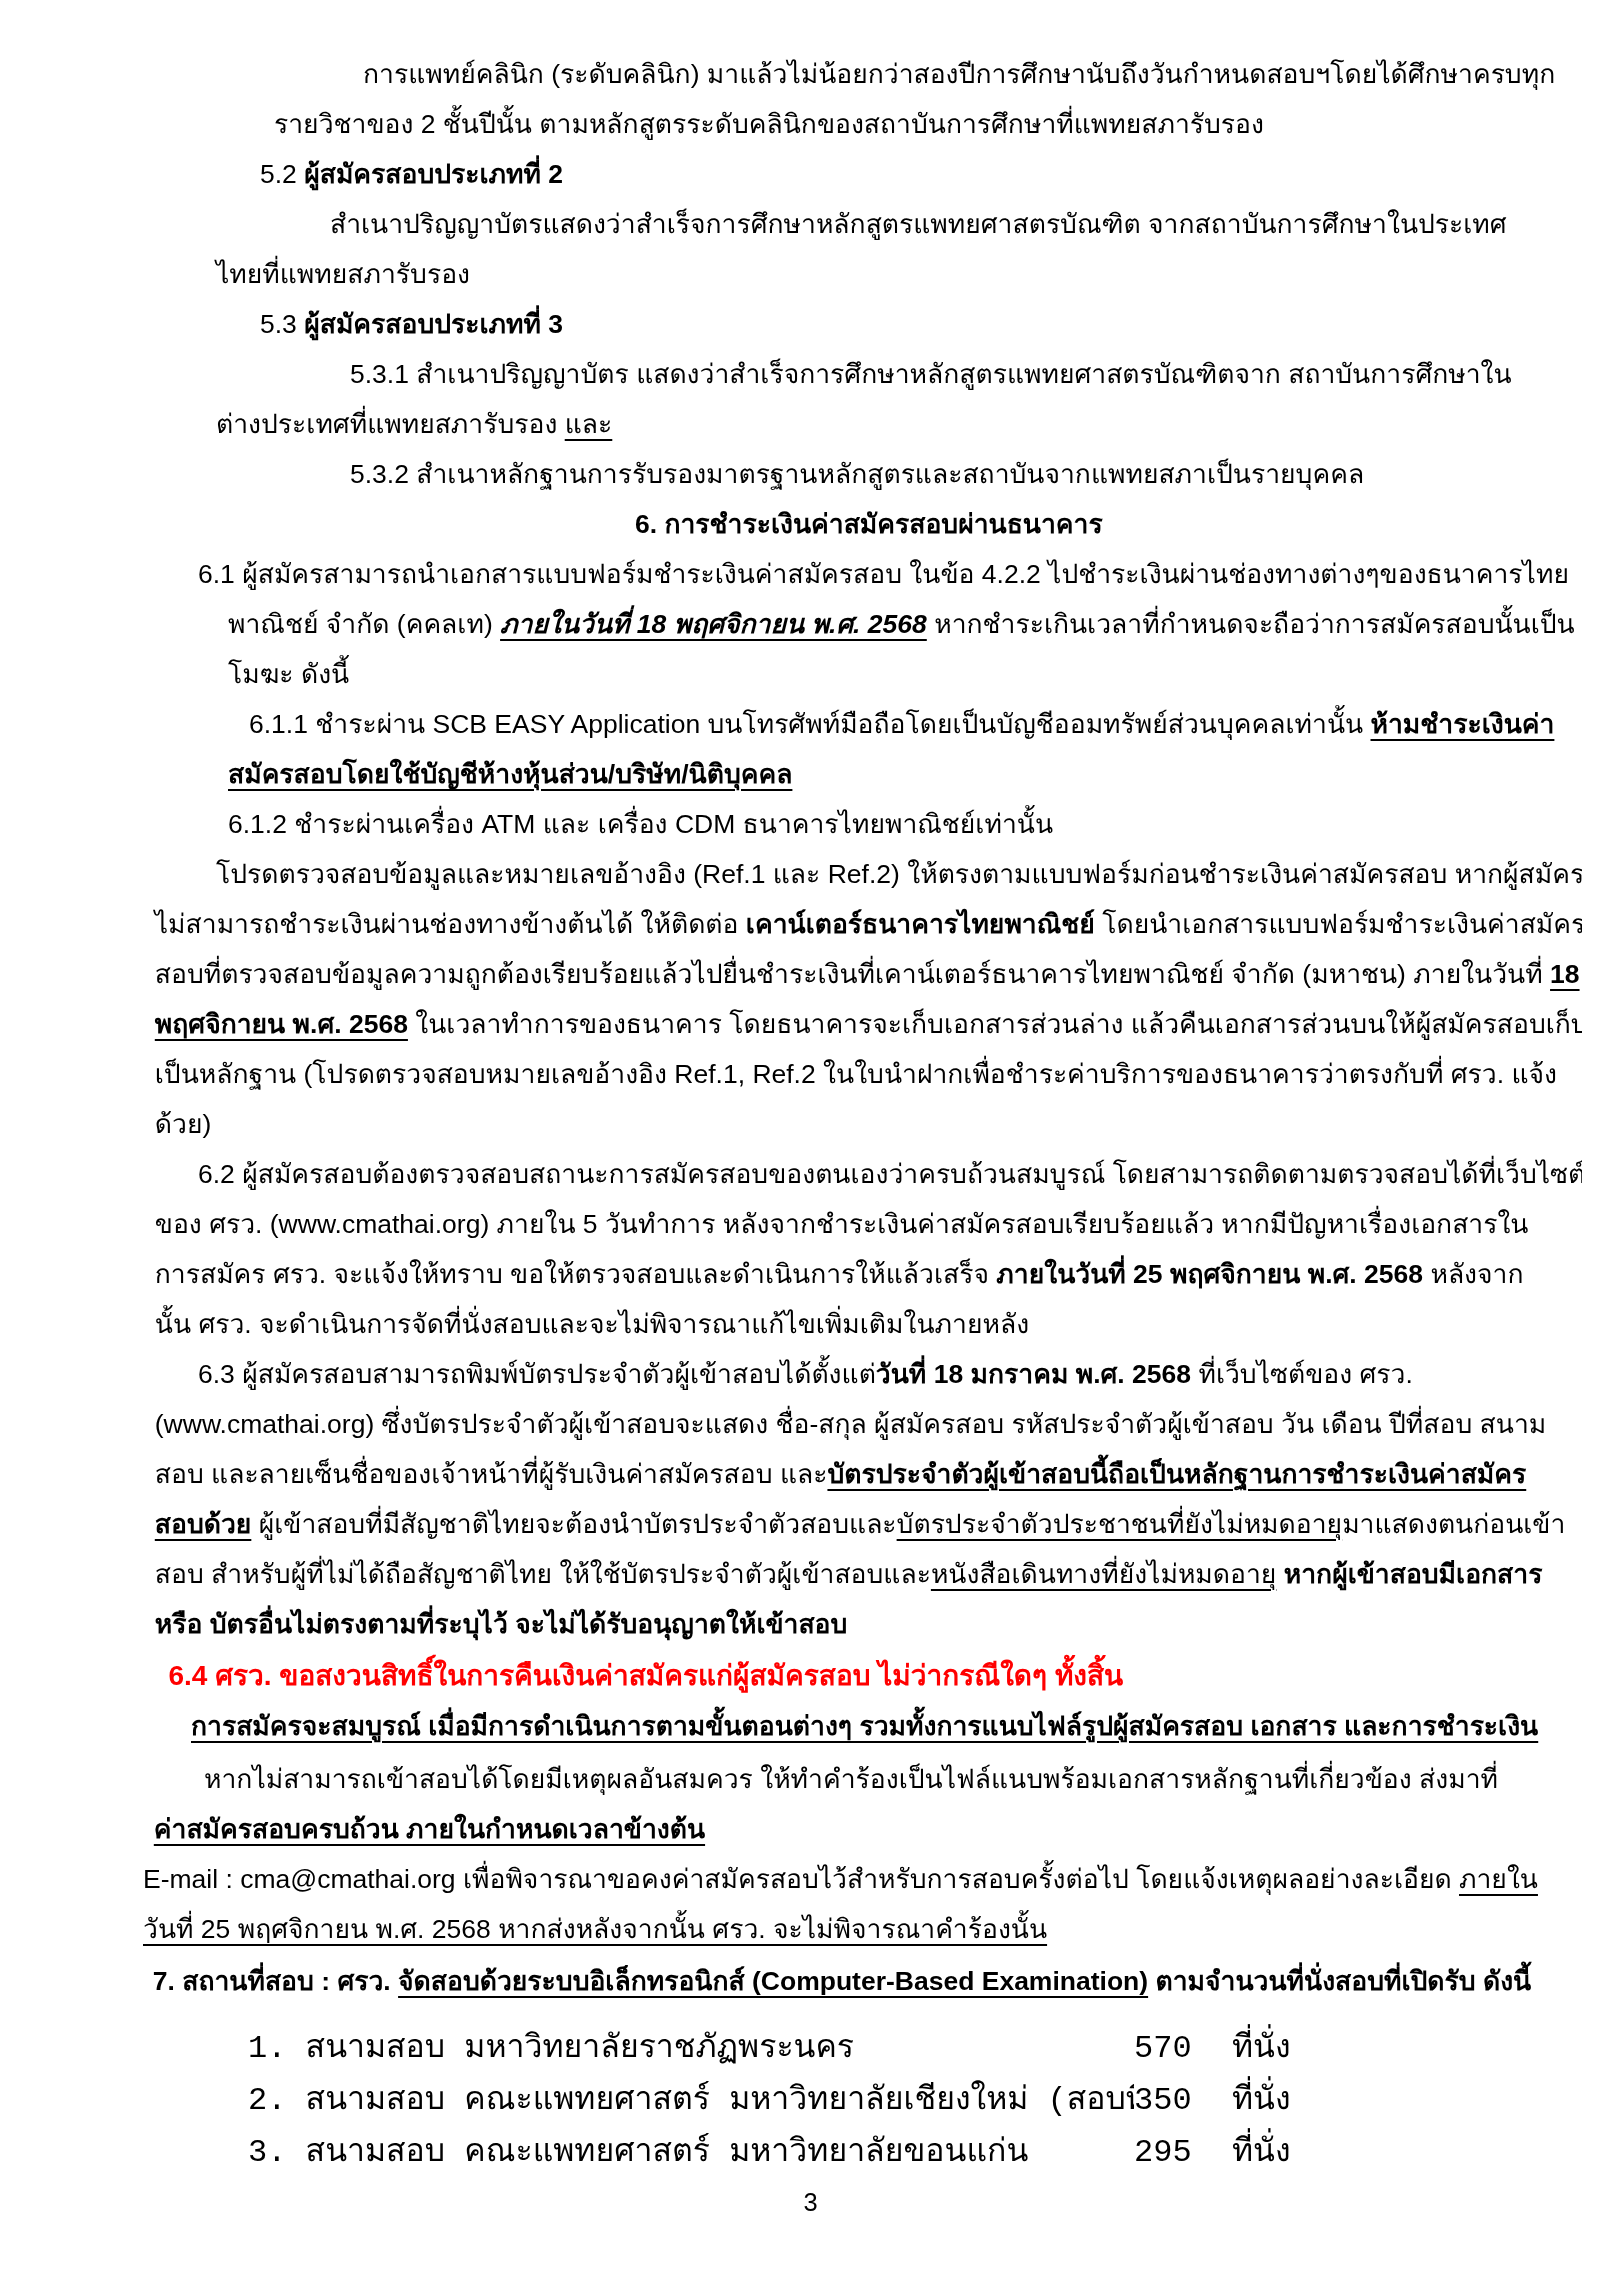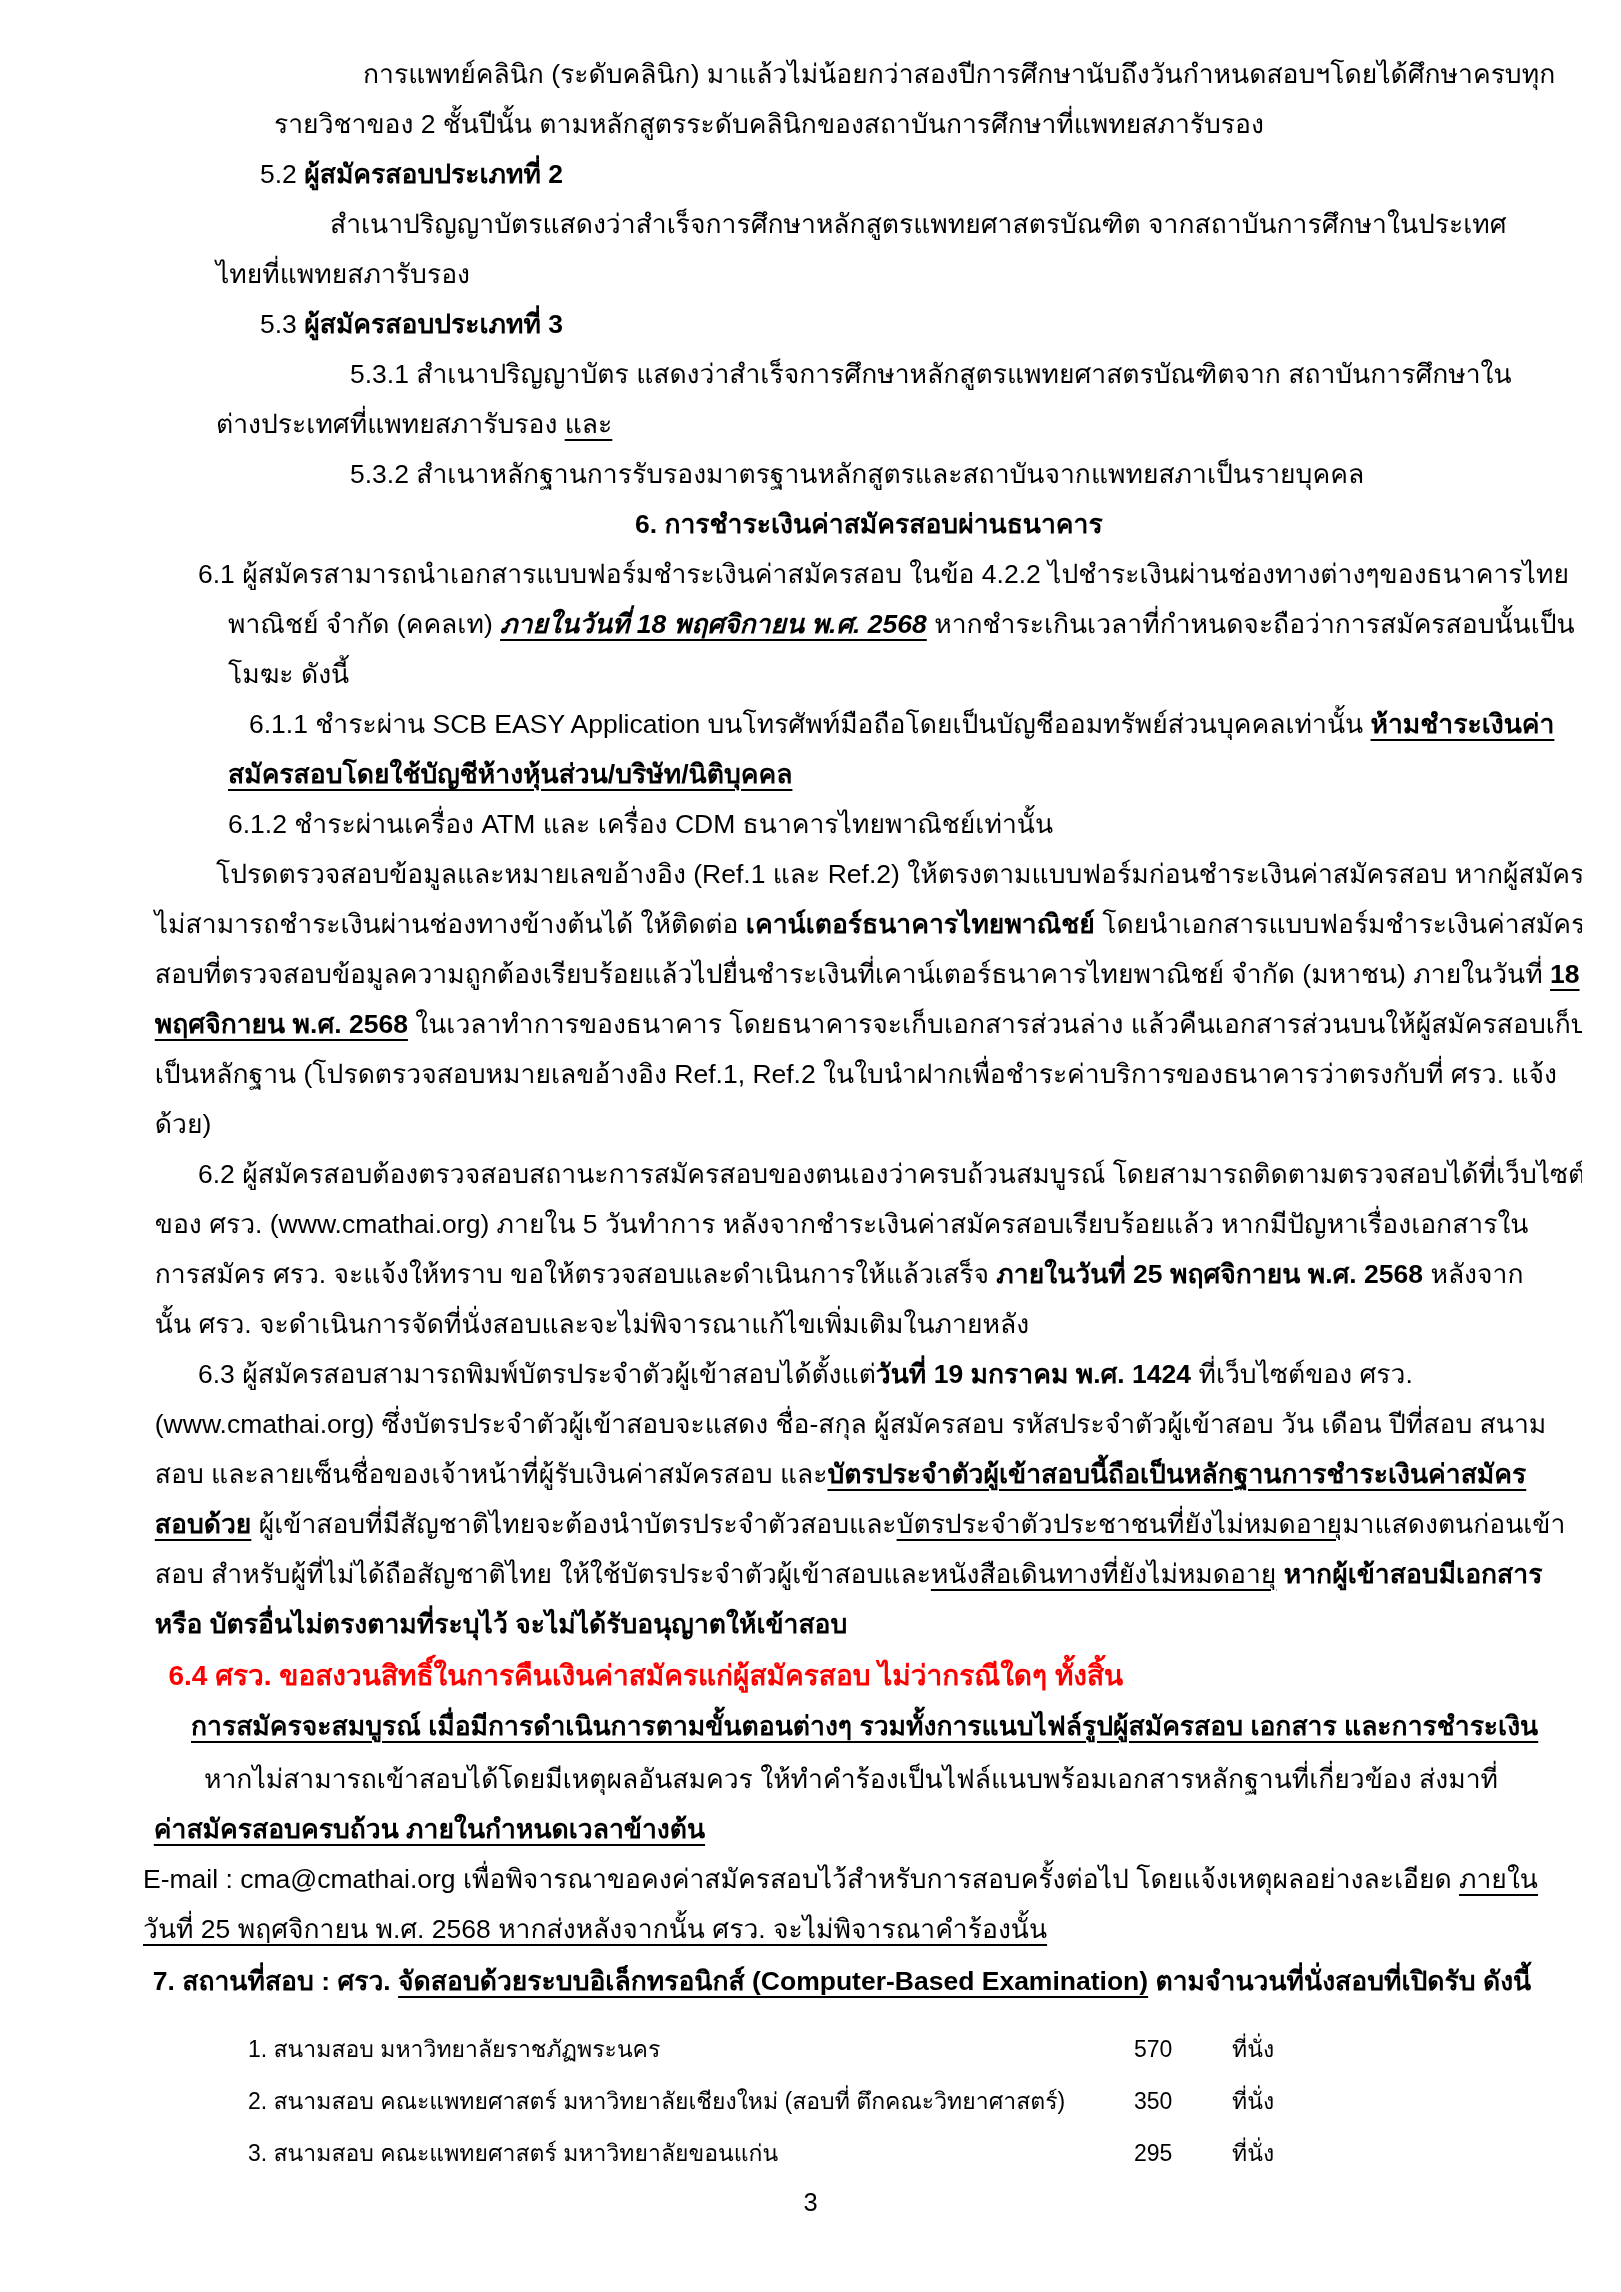--- a/index.html
+++ b/index.html
@@ -26,22 +26,23 @@
   .b   { font-weight: bold; }
   .i   { font-style: italic; }
   .u   { text-decoration: underline; text-decoration-thickness: 2px; text-underline-offset: 5.9px; }
   .red-line { font-size: 28px; }
   .venues { margin-top: 17.6px; }
   .venue-row {
     display: grid;
     grid-template-columns: 991px 98px auto;
     height: 52px;
     line-height: 52px;
-    font-size: 23px;
+    font-size: 32px;
     white-space: nowrap;
+    font-family: Liberation Mono, monospace;
   }
   .venue-label { padding-left: 105px; overflow: hidden; }
   .page-number {
     position: absolute;
     left: 0; right: 0;
     top: 2188px;
     text-align: center;
     font-size: 25.5px;
   }
 </style>
@@ -69,21 +70,21 @@
       <div class="line" style="margin-left: 73px;"><span class="">โปรดตรวจสอบข้อมูลและหมายเลขอ้างอิง (Ref.1 และ Ref.2) ให้ตรงตามแบบฟอร์มก่อนชำระเงินค่าสมัครสอบ หากผู้สมัคร</span></div>
       <div class="line" style="margin-left: 11.8px;"><span class="">ไม่สามารถชำระเงินผ่านช่องทางข้างต้นได้ ให้ติดต่อ </span><span class="b">เคาน์เตอร์ธนาคารไทยพาณิชย์</span><span class=""> โดยนำเอกสารแบบฟอร์มชำระเงินค่าสมัคร</span></div>
       <div class="line" style="margin-left: 11.8px;"><span class="">สอบที่ตรวจสอบข้อมูลความถูกต้องเรียบร้อยแล้วไปยื่นชำระเงินที่เคาน์เตอร์ธนาคารไทยพาณิชย์ จำกัด (มหาชน) ภายในวันที่ </span><span class="b u">18</span></div>
       <div class="line" style="margin-left: 11.8px;"><span class="b u">พฤศจิกายน พ.ศ. 2568</span><span class=""> ในเวลาทำการของธนาคาร โดยธนาคารจะเก็บเอกสารส่วนล่าง แล้วคืนเอกสารส่วนบนให้ผู้สมัครสอบเก็บไว้</span></div>
       <div class="line" style="margin-left: 11.8px;"><span class="">เป็นหลักฐาน (โปรดตรวจสอบหมายเลขอ้างอิง Ref.1, Ref.2 ในใบนำฝากเพื่อชำระค่าบริการของธนาคารว่าตรงกับที่ ศรว. แจ้ง</span></div>
       <div class="line" style="margin-left: 11.8px;"><span class="">ด้วย)</span></div>
       <div class="line" style="margin-left: 55px;"><span class="">6.2   ผู้สมัครสอบต้องตรวจสอบสถานะการสมัครสอบของตนเองว่าครบถ้วนสมบูรณ์ โดยสามารถติดตามตรวจสอบได้ที่เว็บไซต์</span></div>
       <div class="line" style="margin-left: 11.8px;"><span class="">ของ ศรว. (www.cmathai.org) ภายใน 5 วันทำการ หลังจากชำระเงินค่าสมัครสอบเรียบร้อยแล้ว หากมีปัญหาเรื่องเอกสารใน</span></div>
       <div class="line" style="margin-left: 11.8px;"><span class="">การสมัคร ศรว. จะแจ้งให้ทราบ ขอให้ตรวจสอบและดำเนินการให้แล้วเสร็จ </span><span class="b">ภายในวันที่ 25 พฤศจิกายน พ.ศ. 2568</span><span class=""> หลังจาก</span></div>
       <div class="line" style="margin-left: 11.8px;"><span class="">นั้น ศรว. จะดำเนินการจัดที่นั่งสอบและจะไม่พิจารณาแก้ไขเพิ่มเติมในภายหลัง</span></div>
-      <div class="line" style="margin-left: 55px;"><span class="">6.3  ผู้สมัครสอบสามารถพิมพ์บัตรประจำตัวผู้เข้าสอบได้ตั้งแต่</span><span class="b">วันที่ 19 มกราคม พ.ศ. 1424</span><span class=""> ที่เว็บไซต์ของ ศรว.</span></div>
+      <div class="line" style="margin-left: 55px;"><span class="">6.3  ผู้สมัครสอบสามารถพิมพ์บัตรประจำตัวผู้เข้าสอบได้ตั้งแต่</span><span class="b">วันที่ 18 มกราคม พ.ศ. 2568</span><span class=""> ที่เว็บไซต์ของ ศรว.</span></div>
       <div class="line" style="margin-left: 11.8px;"><span class="">(www.cmathai.org) ซึ่งบัตรประจำตัวผู้เข้าสอบจะแสดง ชื่อ-สกุล ผู้สมัครสอบ รหัสประจำตัวผู้เข้าสอบ วัน เดือน ปีที่สอบ สนาม</span></div>
       <div class="line" style="margin-left: 11.8px;"><span class="">สอบ และลายเซ็นชื่อของเจ้าหน้าที่ผู้รับเงินค่าสมัครสอบ และ</span><span class="b u">บัตรประจำตัวผู้เข้าสอบนี้ถือเป็นหลักฐานการชำระเงินค่าสมัคร</span></div>
       <div class="line" style="margin-left: 11.8px;"><span class="b u">สอบด้วย</span><span class=""> ผู้เข้าสอบที่มีสัญชาติไทยจะต้องนำบัตรประจำตัวสอบและ</span><span class="u">บัตรประจำตัวประชาชนที่ยังไม่หมดอายุ</span><span class="">มาแสดงตนก่อนเข้า</span></div>
       <div class="line" style="margin-left: 11.8px;"><span class="">สอบ สำหรับผู้ที่ไม่ได้ถือสัญชาติไทย ให้ใช้บัตรประจำตัวผู้เข้าสอบและ</span><span class="u">หนังสือเดินทางที่ยังไม่หมดอายุ</span><span class="b"> หากผู้เข้าสอบมีเอกสาร</span></div>
       <div class="line" style="margin-left: 11.8px;"><span class="b">หรือ บัตรอื่นไม่ตรงตามที่ระบุไว้ จะไม่ได้รับอนุญาตให้เข้าสอบ</span></div>
       <div class="line red-line" style="margin-left: 25.5px; margin-top: 2px; color: rgb(255, 0, 0);"><span class="b">6.4 ศรว. ขอสงวนสิทธิ์ในการคืนเงินค่าสมัครแก่ผู้สมัครสอบ ไม่ว่ากรณีใดๆ ทั้งสิ้น</span></div>
       <div class="line" style="margin-left: 48px;"><span class="b u">การสมัครจะสมบูรณ์  เมื่อมีการดำเนินการตามขั้นตอนต่างๆ รวมทั้งการแนบไฟล์รูปผู้สมัครสอบ เอกสาร และการชำระเงิน</span></div>
       <div class="line" style="margin-left: 61px; margin-top: 2.9px;"><span class="">หากไม่สามารถเข้าสอบได้โดยมีเหตุผลอันสมควร ให้ทำคำร้องเป็นไฟล์แนบพร้อมเอกสารหลักฐานที่เกี่ยวข้อง ส่งมาที่</span></div>
       <div class="line" style="margin-left: 10.8px;"><span class="b u">ค่าสมัครสอบครบถ้วน ภายในกำหนดเวลาข้างต้น</span></div>
       <div class="line" style="margin-left: 0px;"><span class="">E-mail : cma@cmathai.org เพื่อพิจารณาขอคงค่าสมัครสอบไว้สำหรับการสอบครั้งต่อไป โดยแจ้งเหตุผลอย่างละเอียด </span><span class="u">ภายใน</span></div>

